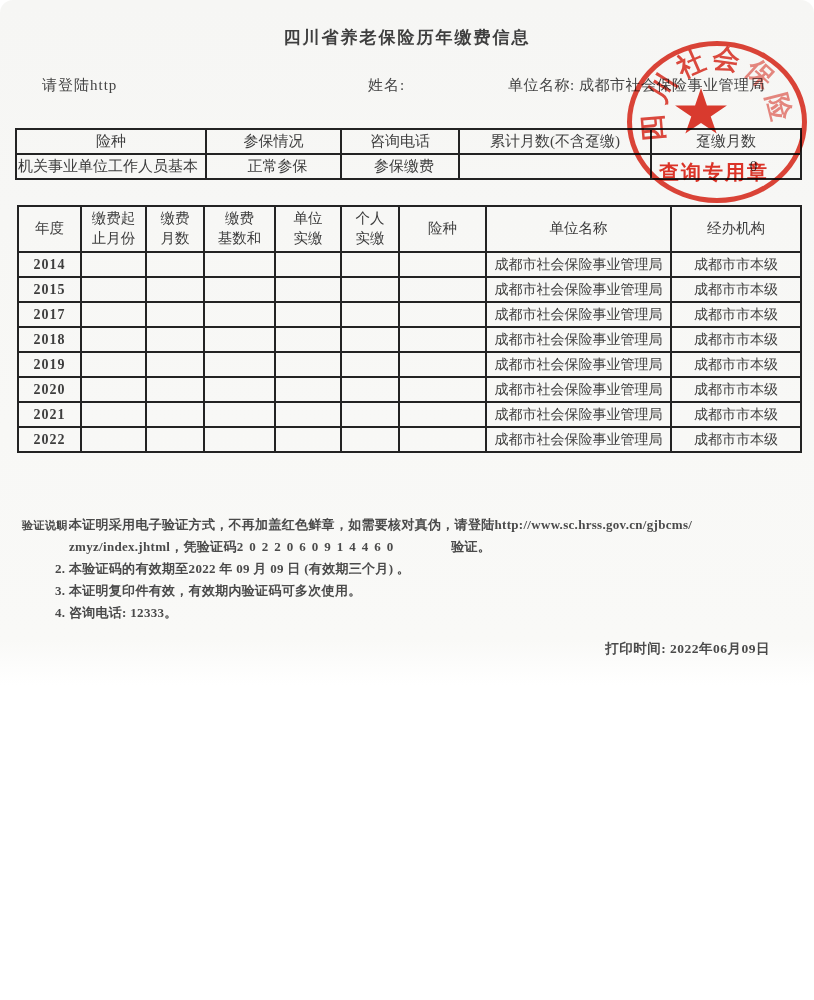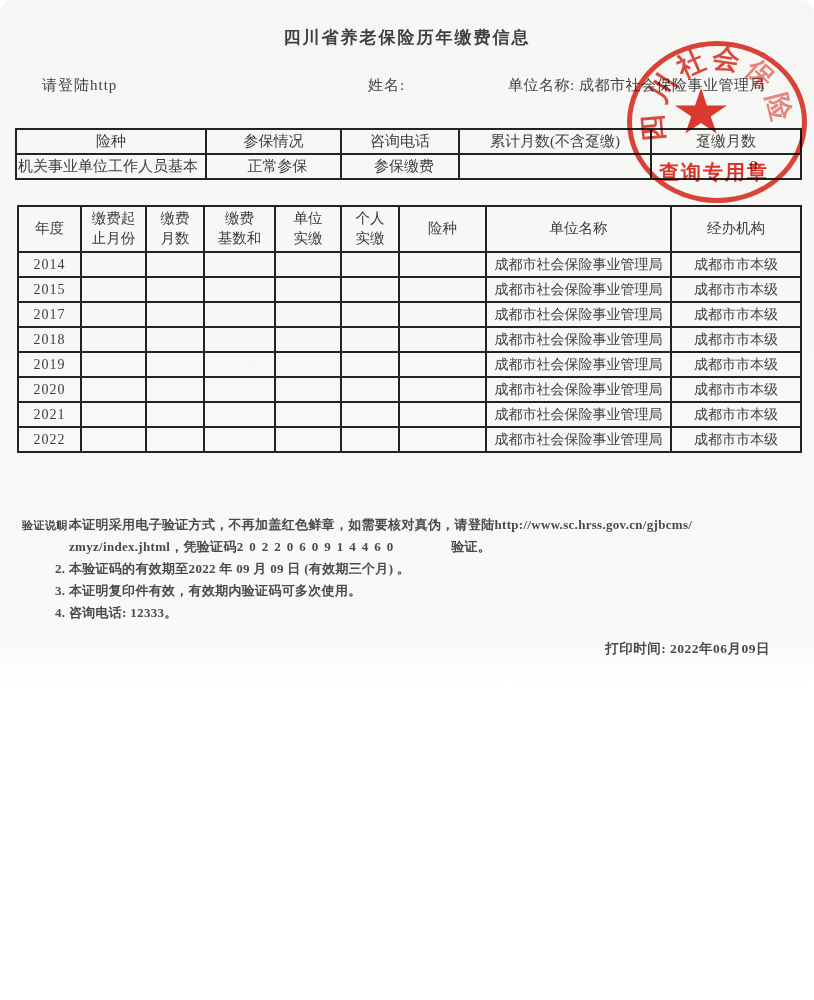--- a/index.html
+++ b/index.html
@@ -25,21 +25,21 @@
 
   .t1 { top:128px; left:15px; width:785px; font-size:15px; }
   .t1 th { height:25px; font-size:15px; color:#3d3d3d; }
   .t1 td { height:25px; color:#3d3d3d;padding-left:8px; }
   .t1 td.left { text-align:left; padding-left:1px; letter-spacing:0; font-size:15px; }
   .t1 td.lump { padding-left:55px; }
 
   .t2 { top:205px; left:17px; width:783px; font-size:14px;padding-left:36px; }
   .t2 th { height:46px; white-space:pre-line; line-height:1.35; font-size:14.5px; color:#3d3d3d; }
   .t2 td { height:25px; color:#3d3d3d; }
-  .t2 td.c0 { font-weight:400; letter-spacing:1px; }
+  .t2 td.c0 { font-weight:700; letter-spacing:1px; }
 
   .notes { position:absolute; top:514px; left:22px; width:770px; font-size:13px; font-weight:600; color:#4a4a4a; }
   .notes-label { position:absolute; left:0; top:4px; font-size:11px; letter-spacing:0.5px; }
   .notes-body { margin-left:33px; }
   .note { line-height:22px; letter-spacing:0.3px; }
   .note .line2 { margin-left:14px; }
   .code { letter-spacing:6px; }
   .after-code { margin-left:52px; }
 
   .print-time { position:absolute; top:640px; right:44px; font-size:13.5px; font-weight:600; color:#4a4a4a; letter-spacing:0.5px; }

